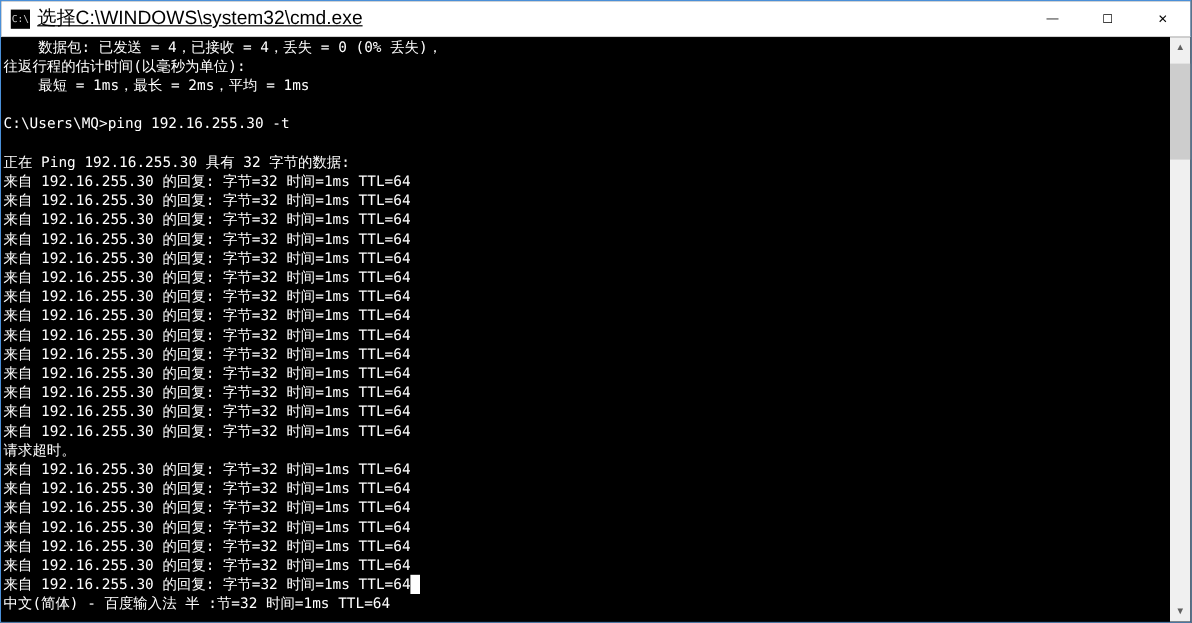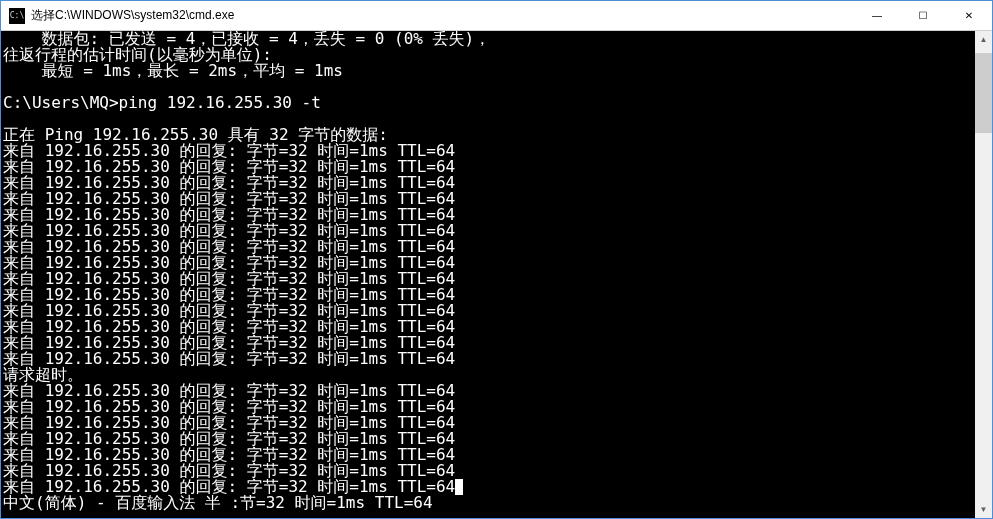--- a/index.html
+++ b/index.html
@@ -34,23 +34,24 @@
       margin-right: 6px;
       background: #000000;
       display: inline-flex;
       align-items: center;
       justify-content: center;
       font-size: 8px;
       color: #ccc;
       font-family: monospace;
     }
     .titlebar-title {
-      font-size: 12px;
+      font-size: 16px;
       color: #000000;
       flex: 1;
+      text-decoration: underline;
     }
     .titlebar-controls {
       display: flex;
       height: 100%;
     }
     .titlebar-btn {
       width: 46px;
       height: 100%;
       display: flex;
       align-items: center;
@@ -65,21 +66,21 @@
       display: flex;
       background: #000000;
       position: relative;
       overflow: hidden;
     }
     .terminal {
       flex: 1;
       background: #000000;
       color: #ffffff;
       font-family: 'NSimSun', 'SimSun', 'Consolas', monospace;
-      font-size: 16px;
+      font-size: 12px;
       line-height: 16px;
       padding: 0 0 0 2px;
       white-space: pre;
       overflow: hidden;
     }
     .terminal-line {
       min-height: 16px;
     }
     .cursor {
       display: inline-block;

